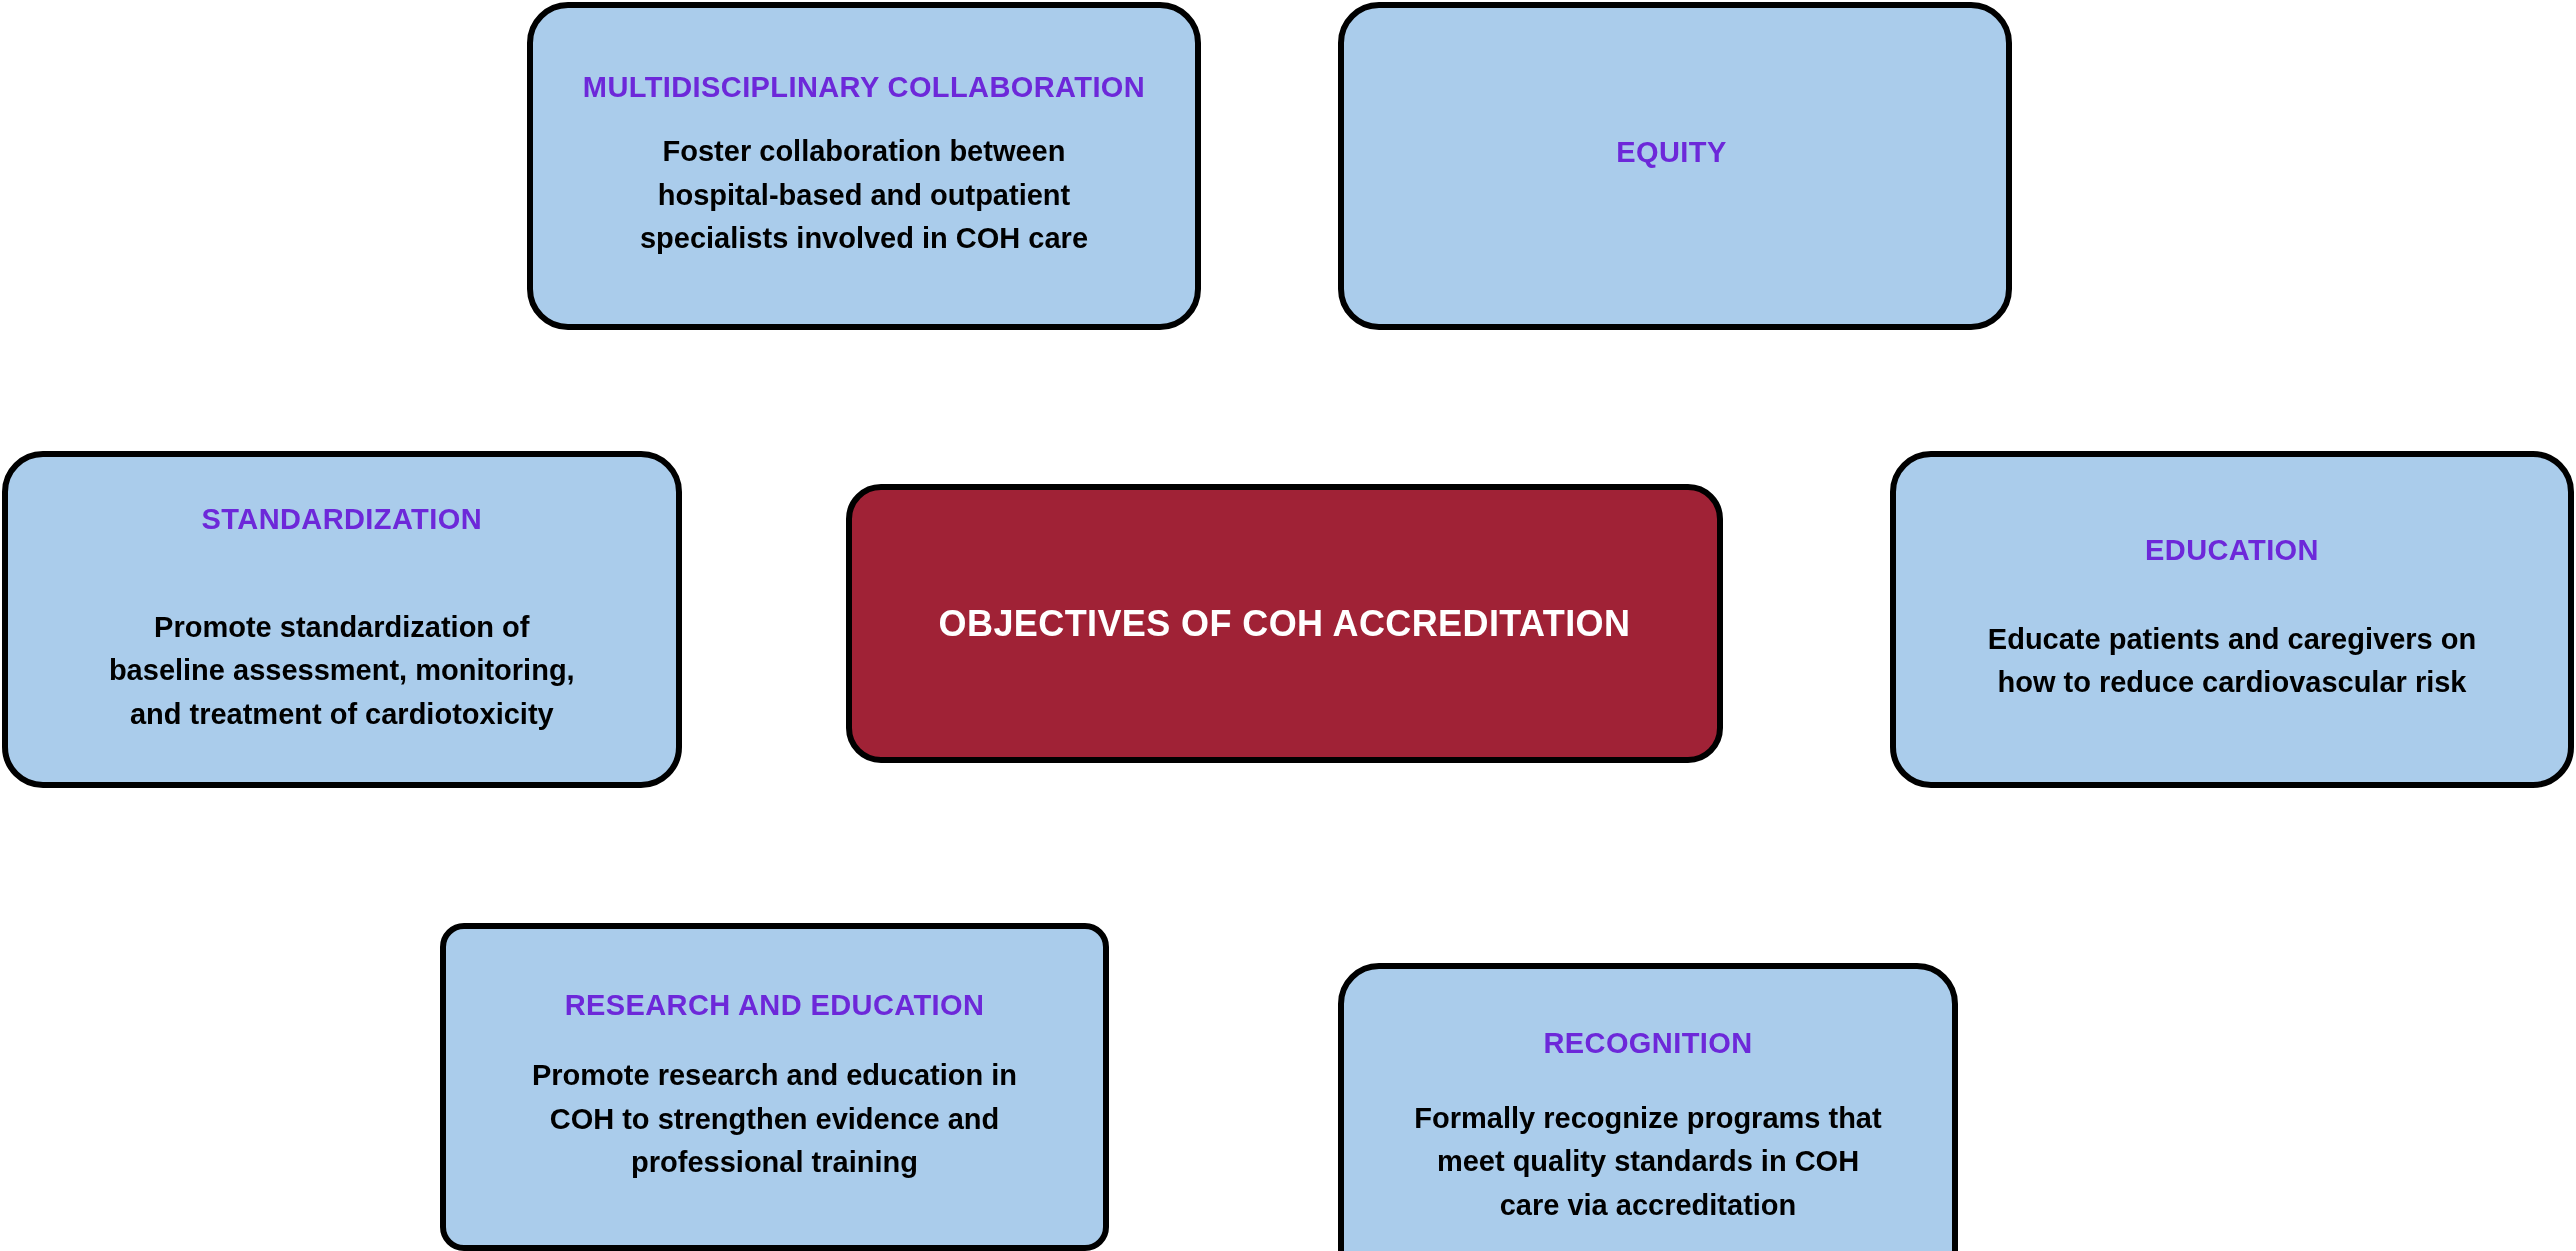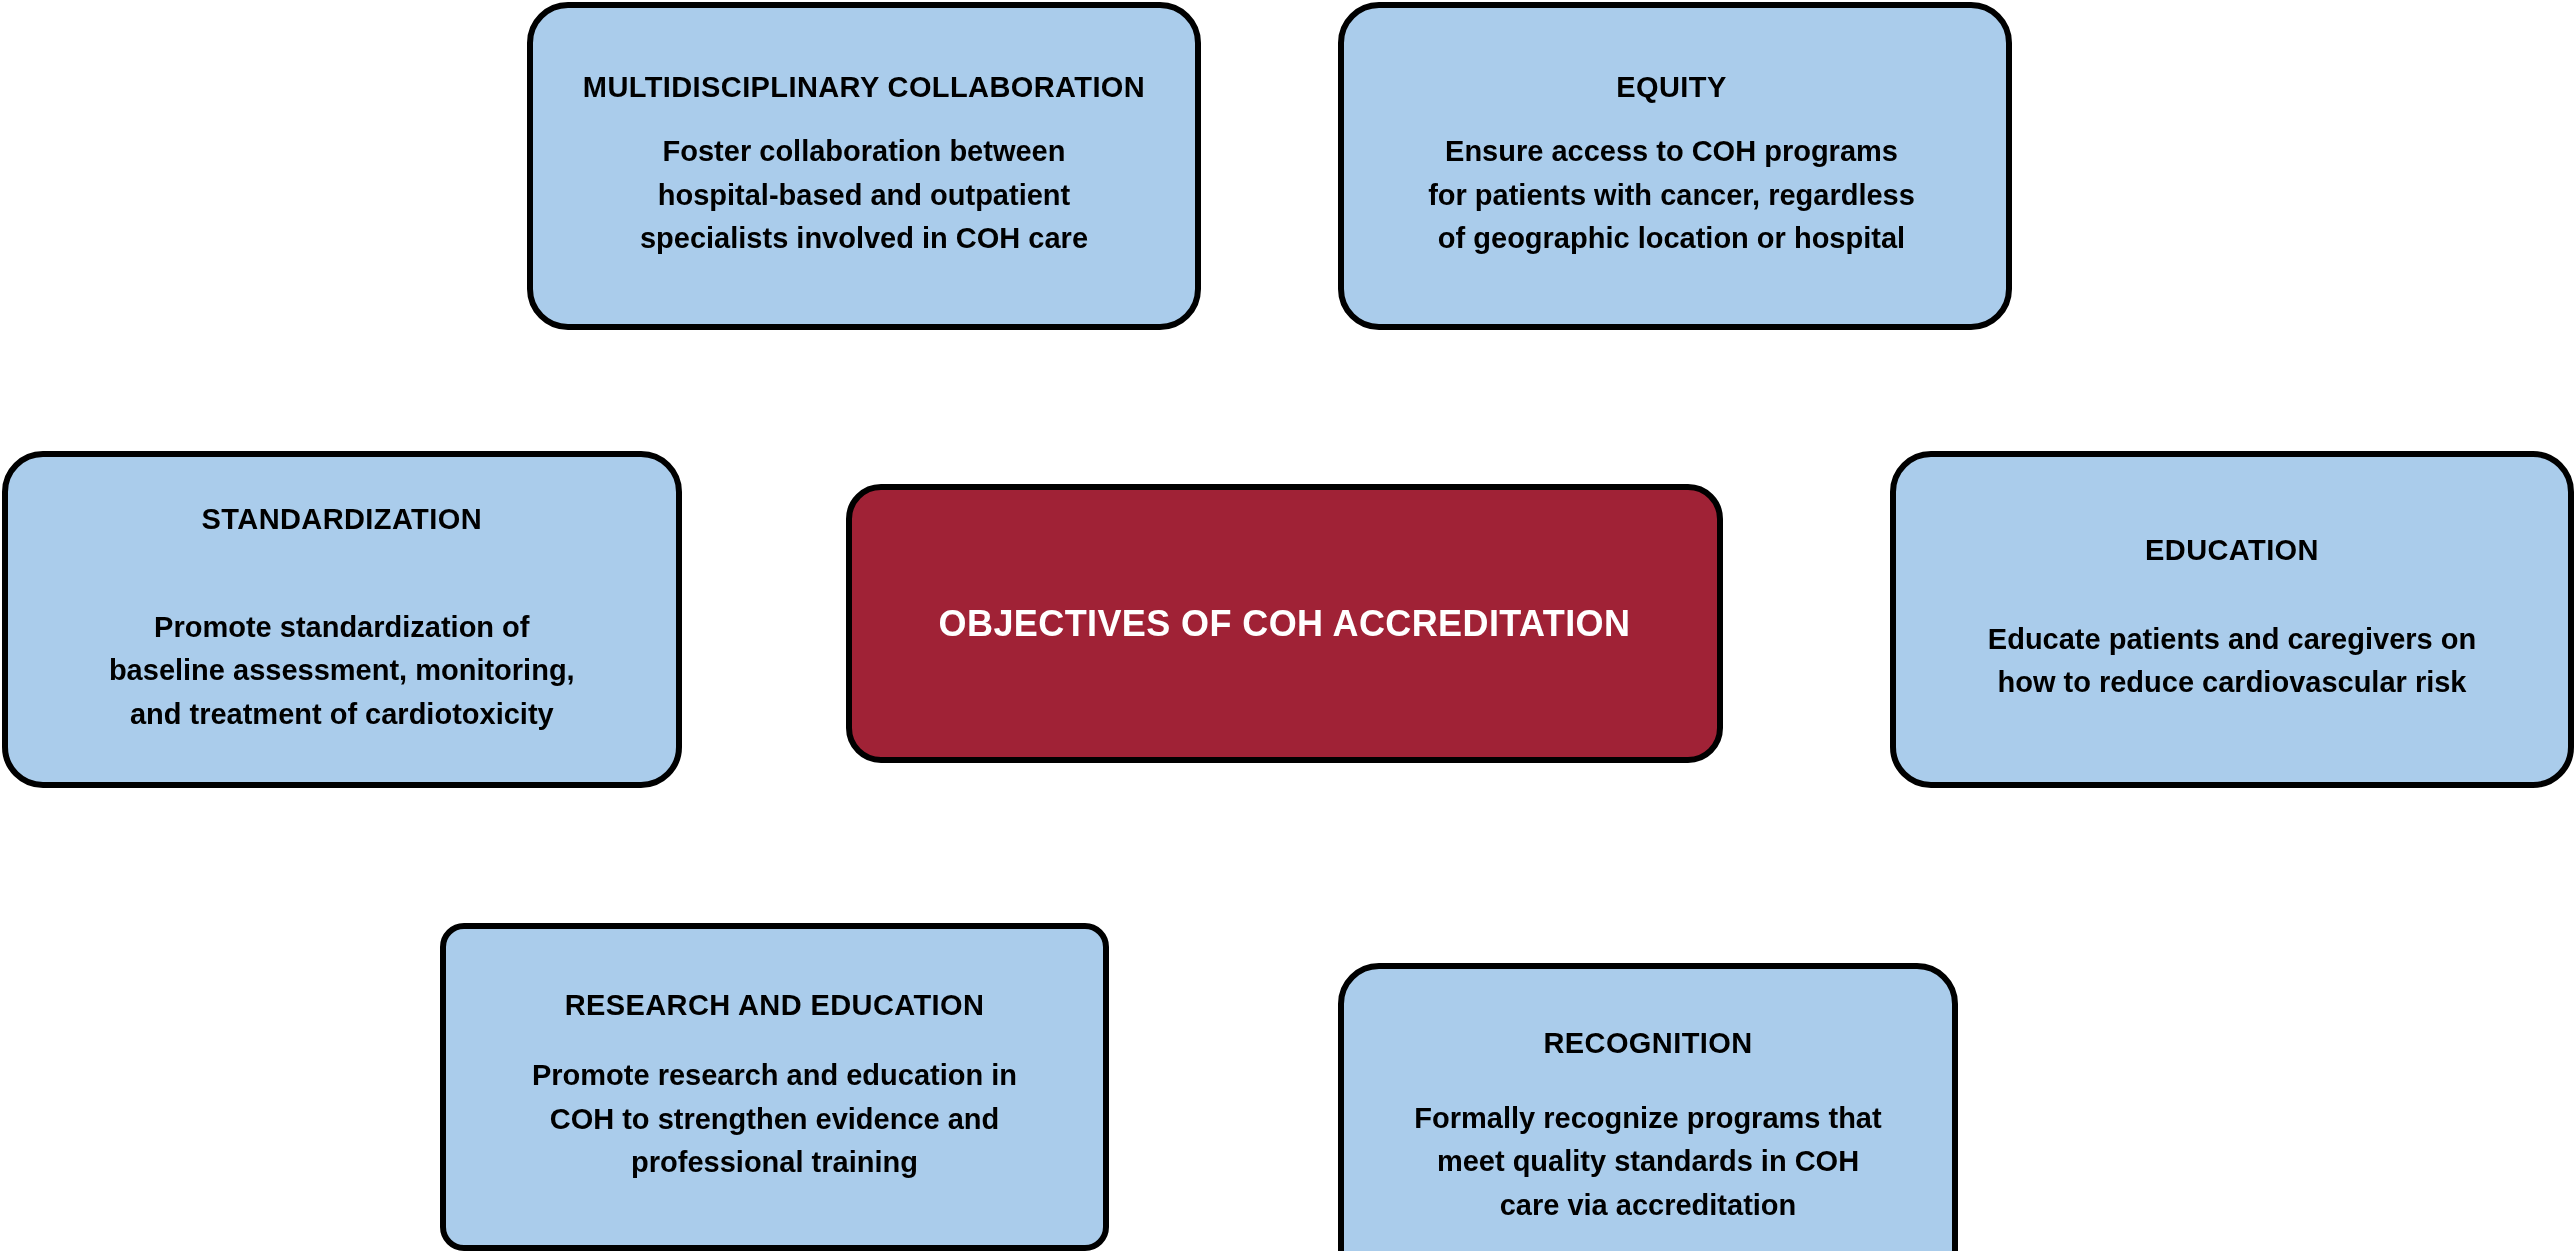--- a/index.html
+++ b/index.html
@@ -33,21 +33,21 @@
     background: #AACCEB;
   }
   .node.center {
     background: #A02236;
     border-radius: 35px;
   }
   .node-title {
     font-weight: bold;
     font-size: 29px;
     letter-spacing: 0.4px;
-    color: #000000;
+    color: #6d28d9;
     line-height: 1.15;
     margin-bottom: 26.4px;
   }
   .node-body {
     font-weight: bold;
     font-size: 29px;
     color: #000000;
     line-height: 1.50;
     white-space: pre-line;
   }
@@ -81,23 +81,20 @@
 
   <div class="node blue" id="node-multidisciplinary">
     <div class="node-title">MULTIDISCIPLINARY COLLABORATION</div>
     <div class="node-body">Foster collaboration between
 hospital-based and outpatient
 specialists involved in COH care</div>
   </div>
 
   <div class="node blue" id="node-equity">
     <div class="node-title">EQUITY</div>
-    <div class="node-body">Ensure access to COH programs
-for patients with cancer, regardless
-of geographic location or hospital</div>
   </div>
 
   <div class="node blue" id="node-standardization">
     <div class="node-title">STANDARDIZATION</div>
     <div class="node-body">Promote standardization of
 baseline assessment, monitoring,
 and treatment of cardiotoxicity</div>
   </div>
 
   <div class="node center" id="node-center">

